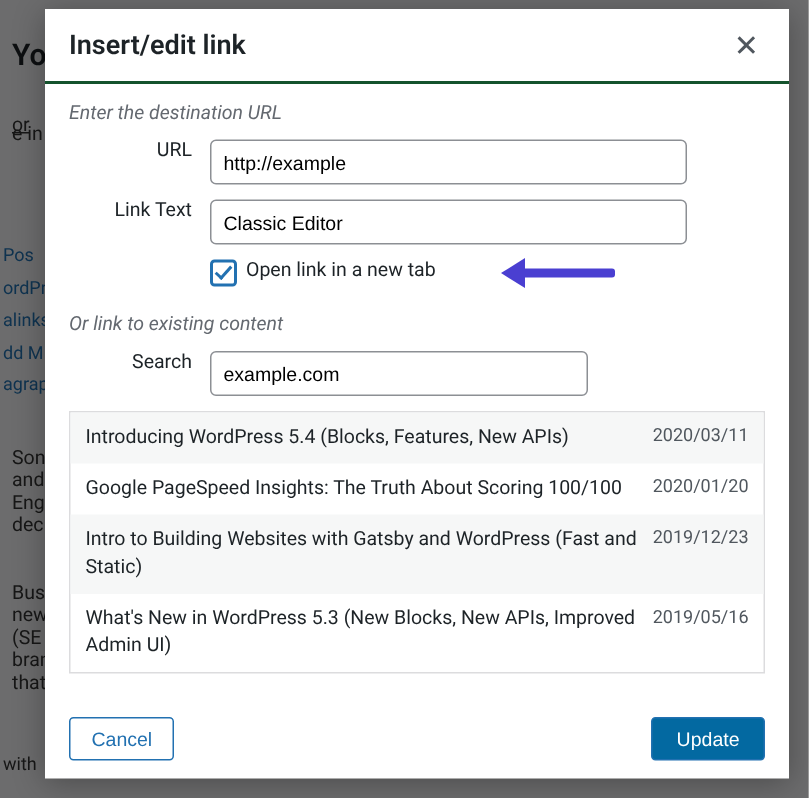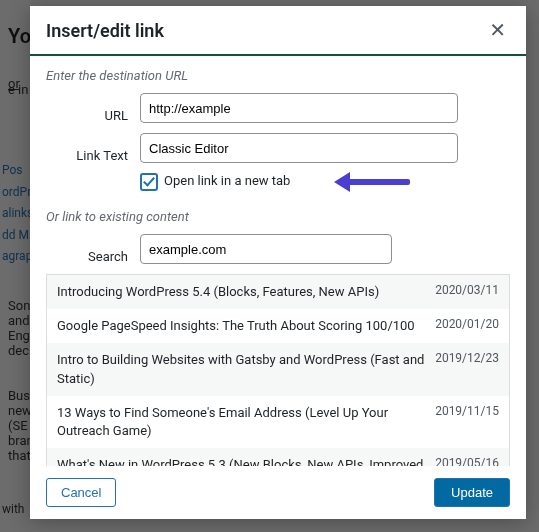--- a/index.html
+++ b/index.html
@@ -8,21 +8,21 @@
     .bg-word { position: absolute; color: #1d2327; font-size: 20px; font-weight: 600; }
     .bg-col { position:absolute; left: 2px; top: 160px; font-size: 12px; color: #2271b1; line-height: 1.8; }
     .bg-para { position:absolute; left: 8px; font-size: 13px; color: #333; width: 25px; overflow: hidden; }
     .overlay { position: absolute; inset: 0; background: rgba(0,0,0,0.55); }
     .modal { position: absolute; top: 6px; left: 30px; right: 13px; bottom: 13px; background: #fff; box-shadow: 0 3px 20px rgba(0,0,0,0.3); display: flex; flex-direction: column; }
     .modal-header { display: flex; align-items: center; justify-content: space-between; padding: 10px 16px 10px 16px; border-bottom: 2px solid #14532d; }
     .modal-header h1 { font-size: 18px; font-weight: 600; }
     .close { font-size: 20px; color: #50575e; cursor: pointer; padding: 2px 4px; font-weight: 400; }
     .modal-body { padding: 12px 16px 0 16px; flex: 1; overflow: auto; }
     .hint { color: #646970; font-style: italic; margin-bottom: 10px; font-size: 13px; }
-    .form-row { display: flex; align-items: flex-end; margin-bottom: 10px; }
+    .form-row { display: flex; align-items: flex-start; margin-bottom: 10px; }
     .form-row label { width: 94px; text-align: right; padding-right: 12px; font-size: 13px; }
     .form-row input[type=text] { flex: 0 0 318px; border: 1px solid #8c8f94; border-radius: 4px; padding: 6px 8px; font-size: 13px; height: 30px; }
     .form-row.search input[type=text] { flex: 0 0 252px; }
     .check-row { display: flex; align-items: flex-start; padding-left: 94px; margin-bottom: 18px; gap: 6px; position: relative; }
     .checkbox { width: 18px; height: 18px; border: 2px solid #2271b1; border-radius: 3px; position: relative; cursor: pointer; flex-shrink: 0; }
     .checkbox.checked::after { content:""; position:absolute; left: 4px; top: 0px; width: 4px; height: 9px; border: solid #2271b1; border-width: 0 2.5px 2.5px 0; transform: rotate(42deg); }
     .check-label { font-size: 13px; cursor: pointer; }
     .arrow { position: absolute; left: 288px; top: 0px; }
     .arrow-shape { position: relative; width: 78px; height: 18px; }
     .arrow-shape .shaft { position:absolute; left: 14px; top: 6px; width: 62px; height: 6px; background: #4a3fd1; border-radius: 2px; }
@@ -103,24 +103,20 @@
       </div>
       <div class="result-item">
         <span class="title">Google PageSpeed Insights: The Truth About Scoring 100/100</span>
         <span class="date">2020/01/20</span>
       </div>
       <div class="result-item">
         <span class="title">Intro to Building Websites with Gatsby and WordPress (Fast and Static)</span>
         <span class="date">2019/12/23</span>
       </div>
       <div class="result-item">
-        <span class="title">13 Ways to Find Someone's Email Address (Level Up Your Outreach Game)</span>
-        <span class="date">2019/11/15</span>
-      </div>
-      <div class="result-item">
         <span class="title">What's New in WordPress 5.3 (New Blocks, New APIs, Improved Admin UI)</span>
         <span class="date">2019/05/16</span>
       </div>
     </div>
   </div>
 
   <div class="modal-footer">
     <button class="btn btn-cancel">Cancel</button>
     <button class="btn btn-update">Update</button>
   </div>

